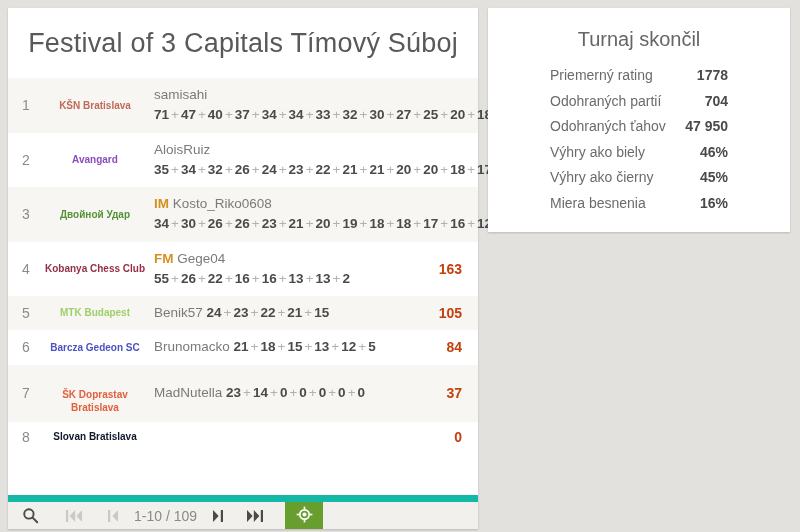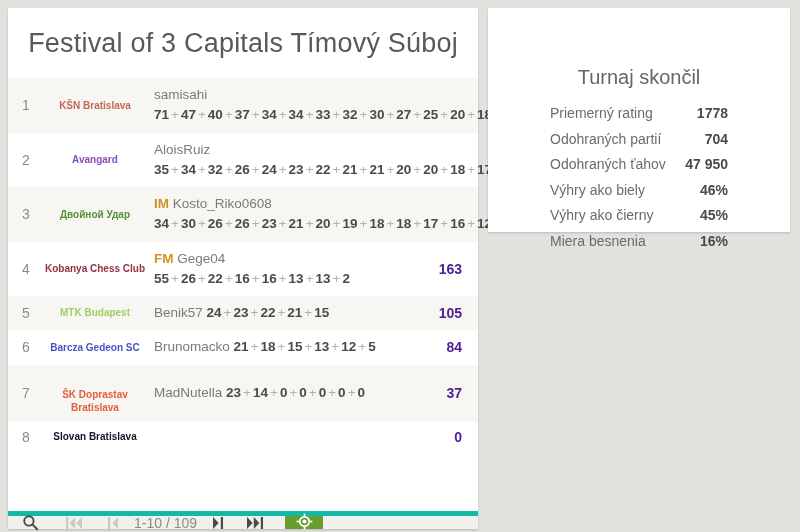--- a/index.html
+++ b/index.html
@@ -25,26 +25,26 @@
   }
   .standings { }
   .srow { display:flex; align-items:center; padding:7px 16px 7px 0; }
   .srow.shaded { background:#f7f6f3; }
   .rank { width:36px; text-align:center; color:#8b8b89; font-size:14px; flex:none; }
   .team { width:102px; text-align:center; font-weight:bold; font-size:10px; line-height:1.35; flex:none; }
   .sheet { flex:1 1 auto; padding:0 14px 0 8px; font-size:13.5px; color:#7c7a78; line-height:1.5; word-spacing:0; }
   .sheet .ctitle { color:#d59120; font-weight:bold; }
   .sheet .num { color:#4a4a4a; font-weight:bold; }
   .sheet .plus { color:#b3b1ae; margin:0 2px; }
-  .total { width:44px; text-align:right; font-weight:bold; font-size:14px; color:#4c1d95; flex:none; }
+  .total { width:44px; text-align:right; font-weight:bold; font-size:14px; color:#c2410c; flex:none; }
 
   
   .pagbar {
-    position:absolute; left:0; right:0; bottom:0; height:18px;
-    background:#f1f0ed; border-top:5px solid #14b8a6;
+    position:absolute; left:0; right:0; bottom:0; height:34px;
+    background:#f1f0ed; border-top:7px solid #14b8a6;
     display:flex; align-items:center;margin-top:8px;
   }
   .pbtn { display:flex; align-items:center; justify-content:center; cursor:pointer; background:none; border:none; }
   .pbtn svg { display:block; }
   .nav-enabled { color:#4a4a4a; }
   .nav-disabled { color:#cbc9c5; }
   .search-btn { margin-left:14px; color:#4a4a4a; }
   .first-btn { margin-left:27px; }
   .prev-btn { margin-left:26px; }
   .range { margin-left:16px; font-size:14px; color:#8a8a88; }
@@ -53,21 +53,20 @@
   .focus-btn {
     margin-left:22px; width:38px; align-self:stretch;
     background:#689e2e; border:none; cursor:pointer;
     display:flex; align-items:center; justify-content:center;
   }
 
   
   .status-title {
     text-align:center; font-size:20px; color:#666; font-weight:400;
     padding:20px 0 16px 0;
-    margin-top:38px;
   }
   .stats { width:178px; margin:0 auto; }
   .stat-row { display:flex; justify-content:space-between; align-items:baseline; margin-bottom:9.5px; }
   .stat-label { font-size:14px; color:#6b6b69; }
   .stat-value { font-size:14px; font-weight:bold; color:#4a4a4a; }
 </style>
 </head>
 <body>
 
 <div class="card left-card">

